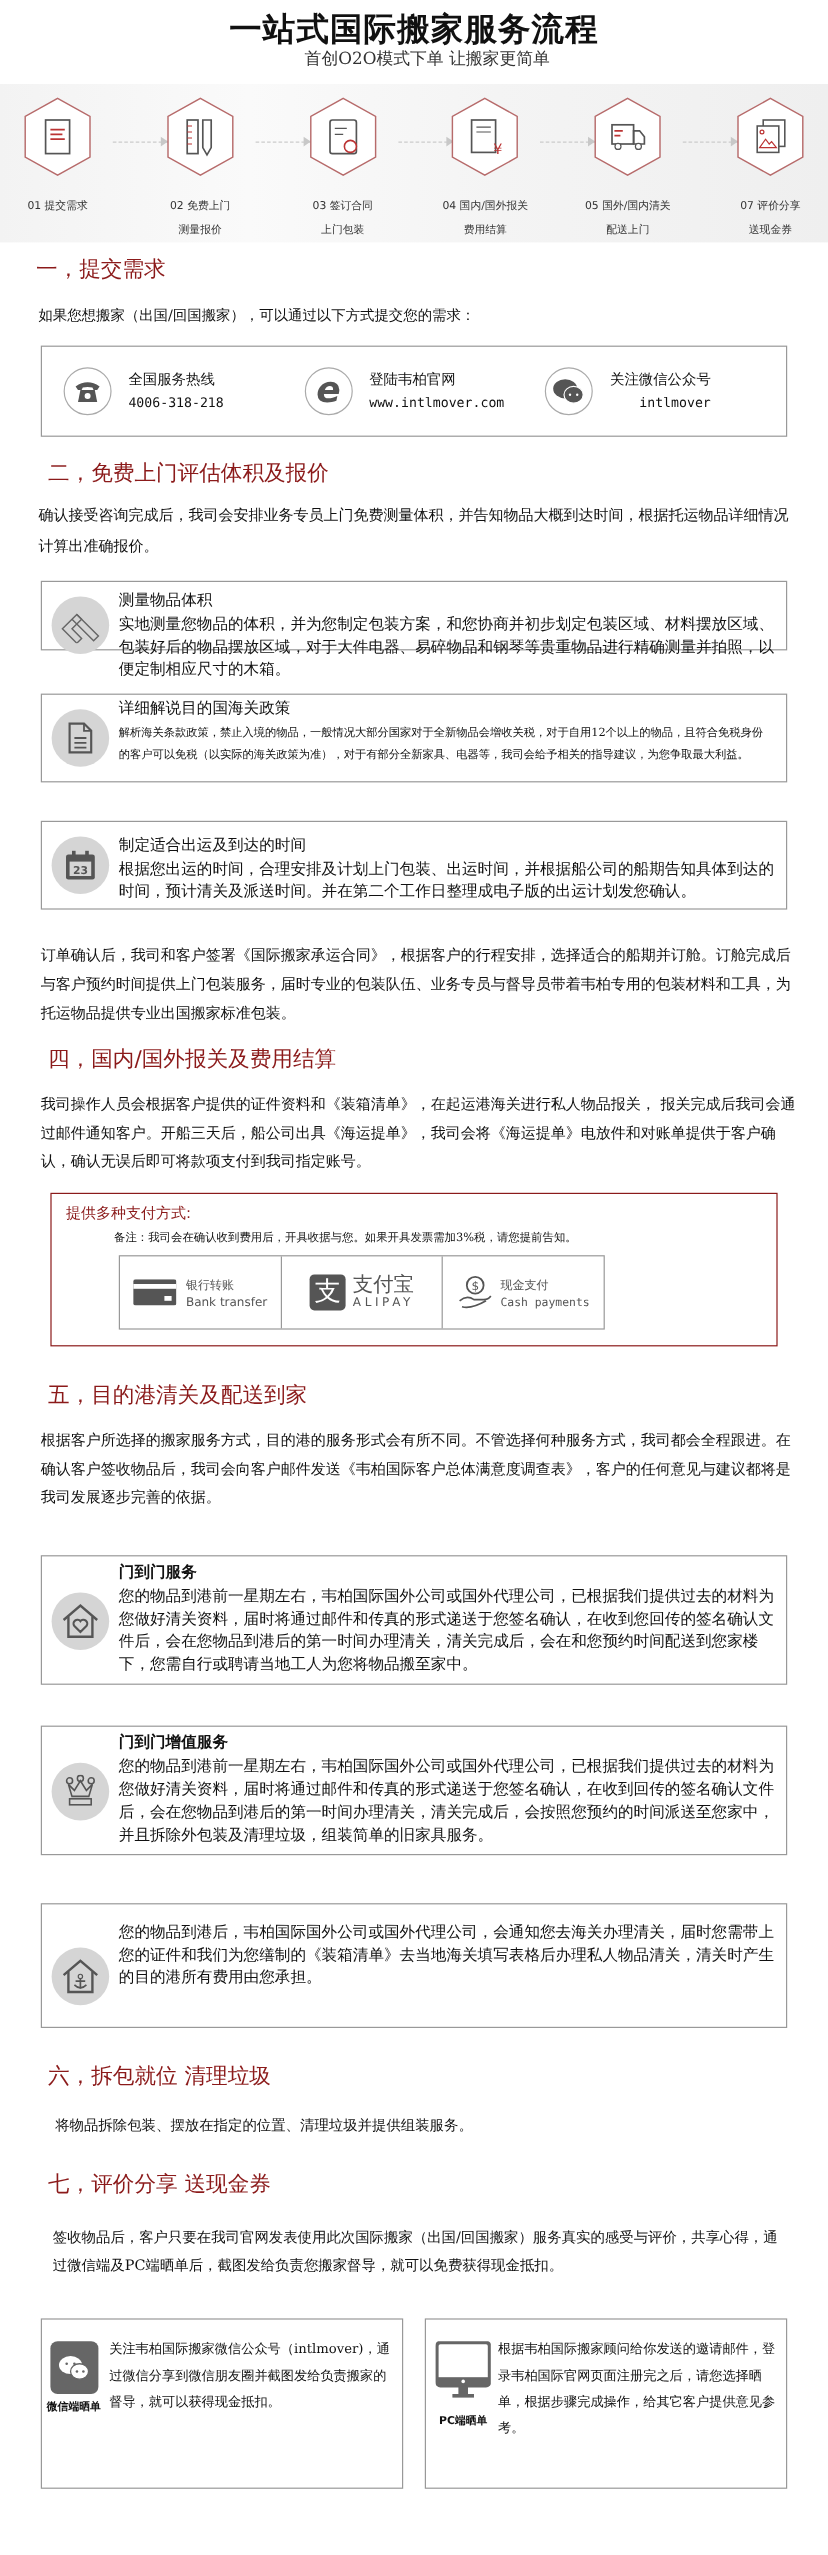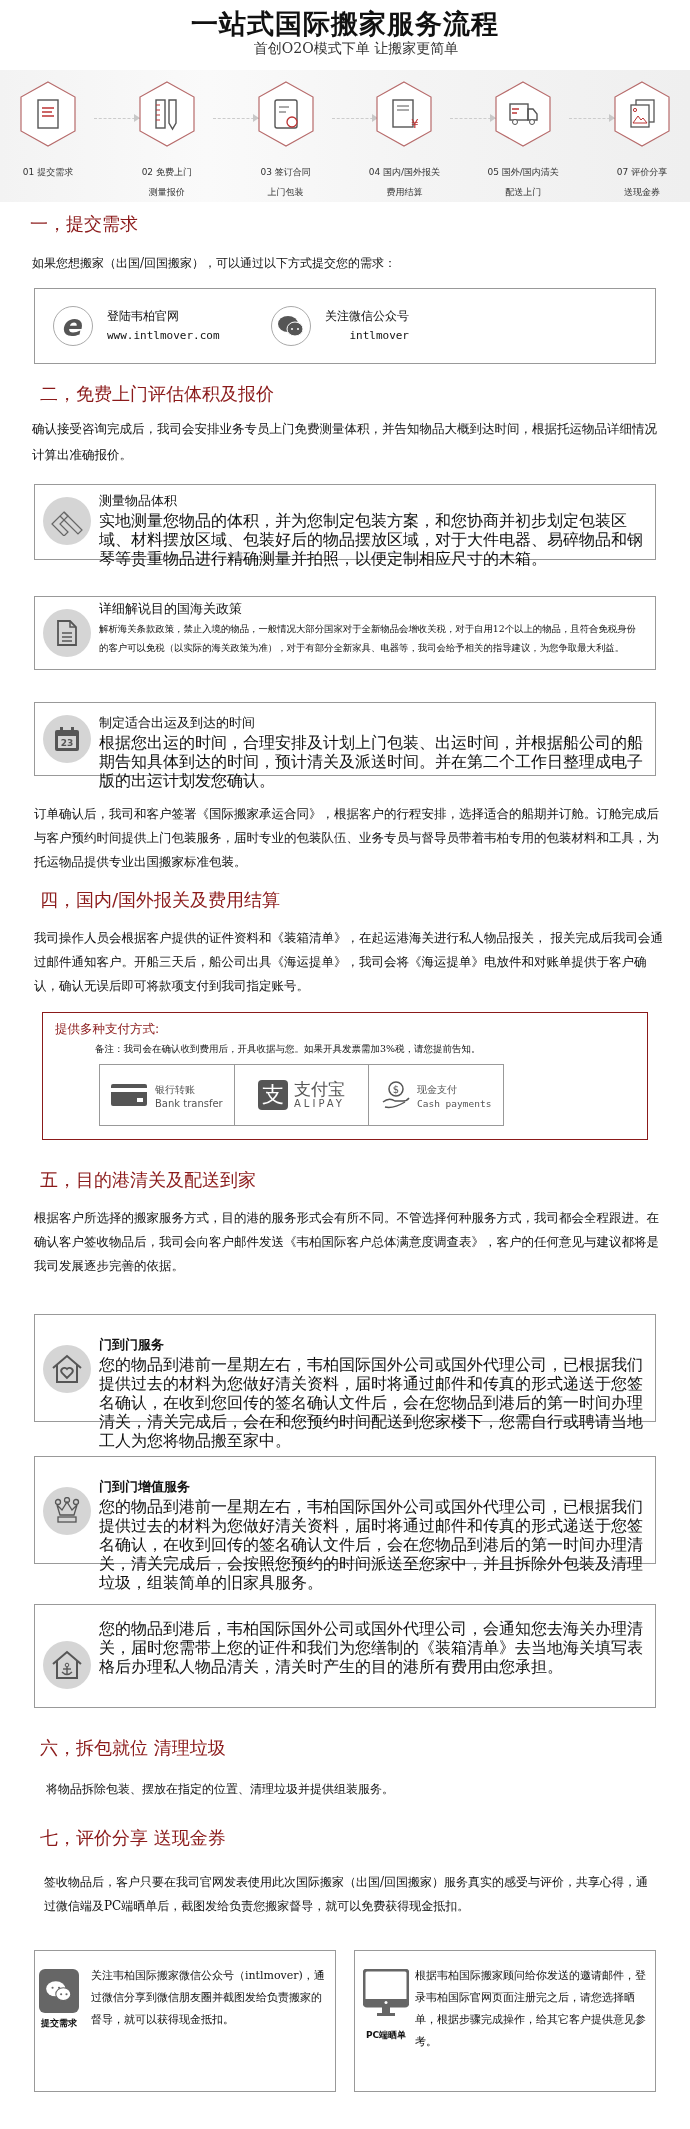--- a/index.html
+++ b/index.html
@@ -27,22 +27,22 @@
   .contact-box { margin: 0 34px; border: 1px solid #999; height: 76px; display: flex; align-items: center; padding-left: 18px; }
   .contact { display: flex; align-items: center; width: 218px; }
   .circle-ic { width: 40px; height: 40px; border: 1px solid #aaa; border-radius: 50%; display: flex; align-items: center; justify-content: center; margin-right: 14px; flex-shrink: 0; }
   .contact-text { font-size: 12px; line-height: 20px; }
   .contact-text .mono { font-family: "DejaVu Sans Mono", monospace; font-size: 11px; }
 
   
   .card { margin: 0 34px; border: 1px solid #999; position: relative; padding: 6px 10px 6px 64px; }
   .card .gcircle { position: absolute; left: 8px; width: 48px; height: 48px; border-radius: 50%; background: #d5d5d5; display: flex; align-items: center; justify-content: center; }
   .card-title { font-size: 13px; font-family: "DejaVu Sans", sans-serif; line-height: 20px; }
-  .card-title.bold { font-weight: bold; margin-top: 16px; }
-  .card-body { font-size: 16px; line-height: 19px; color: #111; }
+  .card-title.bold { font-weight: bold; }
+  .card-body { font-size: 13px; line-height: 19px; color: #111; }
 
   
   .pay-box { margin: 0 42px; border: 1px solid #8b1a1a; height: 128px; padding: 8px 12px; }
   .pay-title { color: #8b1a1a; font-size: 12.5px; font-family: "DejaVu Sans", sans-serif; }
   .pay-note { font-size: 9.5px; margin: 5px 0 0 40px; }
   .pay-grid { display: flex; margin: 8px 0 0 44px; width: 405px; height: 62px; border: 1px solid #999; }
   .pay-cell { flex: 1; display: flex; align-items: center; justify-content: center; border-right: 1px solid #999; }
   .pay-cell:last-child { border-right: none; }
   .pay-cn { font-size: 10px; color: #555; font-family: "DejaVu Sans", sans-serif; line-height: 17px; }
   .pay-en { font-size: 10px; color: #555; font-family: "DejaVu Sans", sans-serif; }
@@ -165,20 +165,33 @@
         </div>
     </div>
   </div>
 
   <div style="height:10px"></div>
   <div class="sec-title" style="margin-left:30px">一，提交需求</div>
   <div class="para" style="margin-top:16px; font-size:12px">如果您想搬家（出国/回国搬家），可以通过以下方式提交您的需求：</div>
   <div class="contact-box" style="margin-top:14px">
     <div class="contact">
       <div class="circle-ic">
+        <svg width="24" height="24" viewBox="0 0 24 24">
+            <path d="M2 8 q10 -7 20 0 l-2 3 h-3 l-1 -2 q-4 -1 -8 0 l-1 2 h-3z" fill="#555"></path>
+            <path d="M6 11 h12 l2 10 h-16z" fill="#555"></path>
+            <circle cx="12" cy="16" r="2.5" fill="#fff"></circle>
+          </svg>
+      </div>
+      <div class="contact-text">
+          <div>全国服务热线</div>
+          <div class="mono">4006-318-218</div>
+        </div>
+    </div>
+    <div class="contact">
+      <div class="circle-ic">
         <span style="font-size:30px; font-weight:bold; color:#555; font-family:'DejaVu Sans', sans-serif; font-style:italic; line-height:30px">e</span>
       </div>
       <div class="contact-text">
           <div>登陆韦柏官网</div>
           <div class="mono">www.intlmover.com</div>
         </div>
     </div>
     <div class="contact">
       <div class="circle-ic">
         <svg width="28" height="24" viewBox="0 0 28 24">
@@ -192,21 +205,21 @@
           <div>关注微信公众号</div>
           <div class="mono">intlmover</div>
         </div>
     </div>
   </div>
 
   <div style="height:18px"></div>
   <div class="sec-title" style="margin-left:40px">二，免费上门评估体积及报价</div>
   <div class="para" style="margin-top:10px; line-height:26px">确认接受咨询完成后，我司会安排业务专员上门免费测量体积，并告知物品大概到达时间，根据托运物品详细情况计算出准确报价。</div>
   <div style="height:16px"></div>
-  <div class="card" style="height:76px">
+  <div class="card" style="height:58px">
     <div class="gcircle" style="top:12px">
       <svg width="36" height="30" viewBox="0 0 36 30">
           <path d="M3 18 l12 -12 l4 4 l-8 8 l8 8 l-4 4z" fill="none" stroke="#666" stroke-width="1.2"></path>
           <path d="M15 6 l18 18 l-4 4 l-18 -18" fill="none" stroke="#666" stroke-width="1.2"></path>
         </svg>
     </div>
     <div class="card-title">测量物品体积</div>
     <div class="card-body">实地测量您物品的体积，并为您制定包装方案，和您协商并初步划定包装区域、材料摆放区域、包装好后的物品摆放区域，对于大件电器、易碎物品和钢琴等贵重物品进行精确测量并拍照，以便定制相应尺寸的木箱。</div>
   </div>
   <div style="height:36px"></div>
@@ -339,21 +352,21 @@
         <div style="width:40px;height:44px;background:#666;border-radius:6px;margin:0 auto;display:flex;align-items:center;justify-content:center">
           <svg width="30" height="26" viewBox="0 0 28 24">
               <ellipse cx="11" cy="10" rx="9" ry="7" fill="#fff"></ellipse>
               <ellipse cx="18" cy="15" rx="7" ry="6" fill="#fff" stroke="#666" stroke-width="1"></ellipse>
               <circle cx="8" cy="9" r="1" fill="#666"></circle>
               <circle cx="14" cy="9" r="1" fill="#666"></circle>
               <circle cx="16" cy="15" r="1" fill="#666"></circle>
               <circle cx="21" cy="15" r="1" fill="#666"></circle>
             </svg>
         </div>
-        <div class="share-cap">提交需求</div>
+        <div class="share-cap">微信端晒单</div>
       </div>
       <div class="share-body" style="padding-left:0; margin-left:-6px">关注韦柏国际搬家微信公众号（intlmover)，通过微信分享到微信朋友圈并截图发给负责搬家的督导，就可以获得现金抵扣。</div>
     </div>
     <div class="share-box">
       <div class="share-ic" style="left:8px">
         <div>
           <svg width="46" height="52" viewBox="0 0 46 52">
               <rect x="1" y="1" width="44" height="36" rx="3" fill="#fff" stroke="#666" stroke-width="3"></rect>
               <rect x="1" y="30" width="44" height="7" fill="#666"></rect>
               <circle cx="23" cy="33.5" r="1.5" fill="#fff"></circle>

